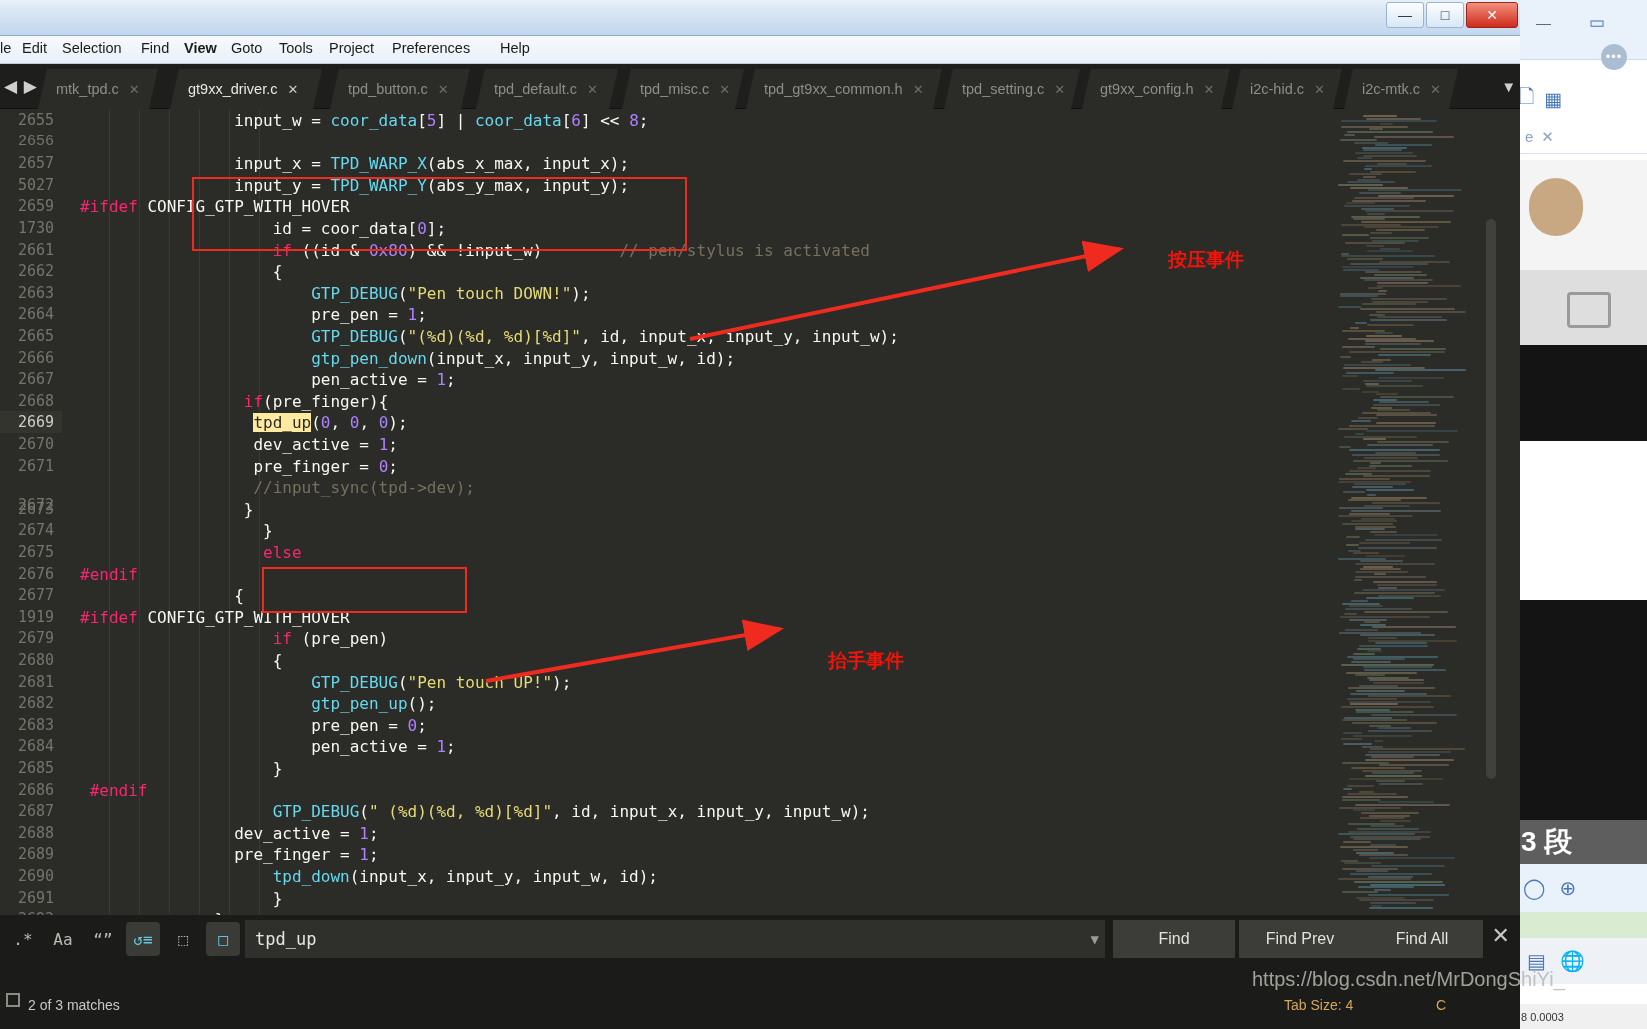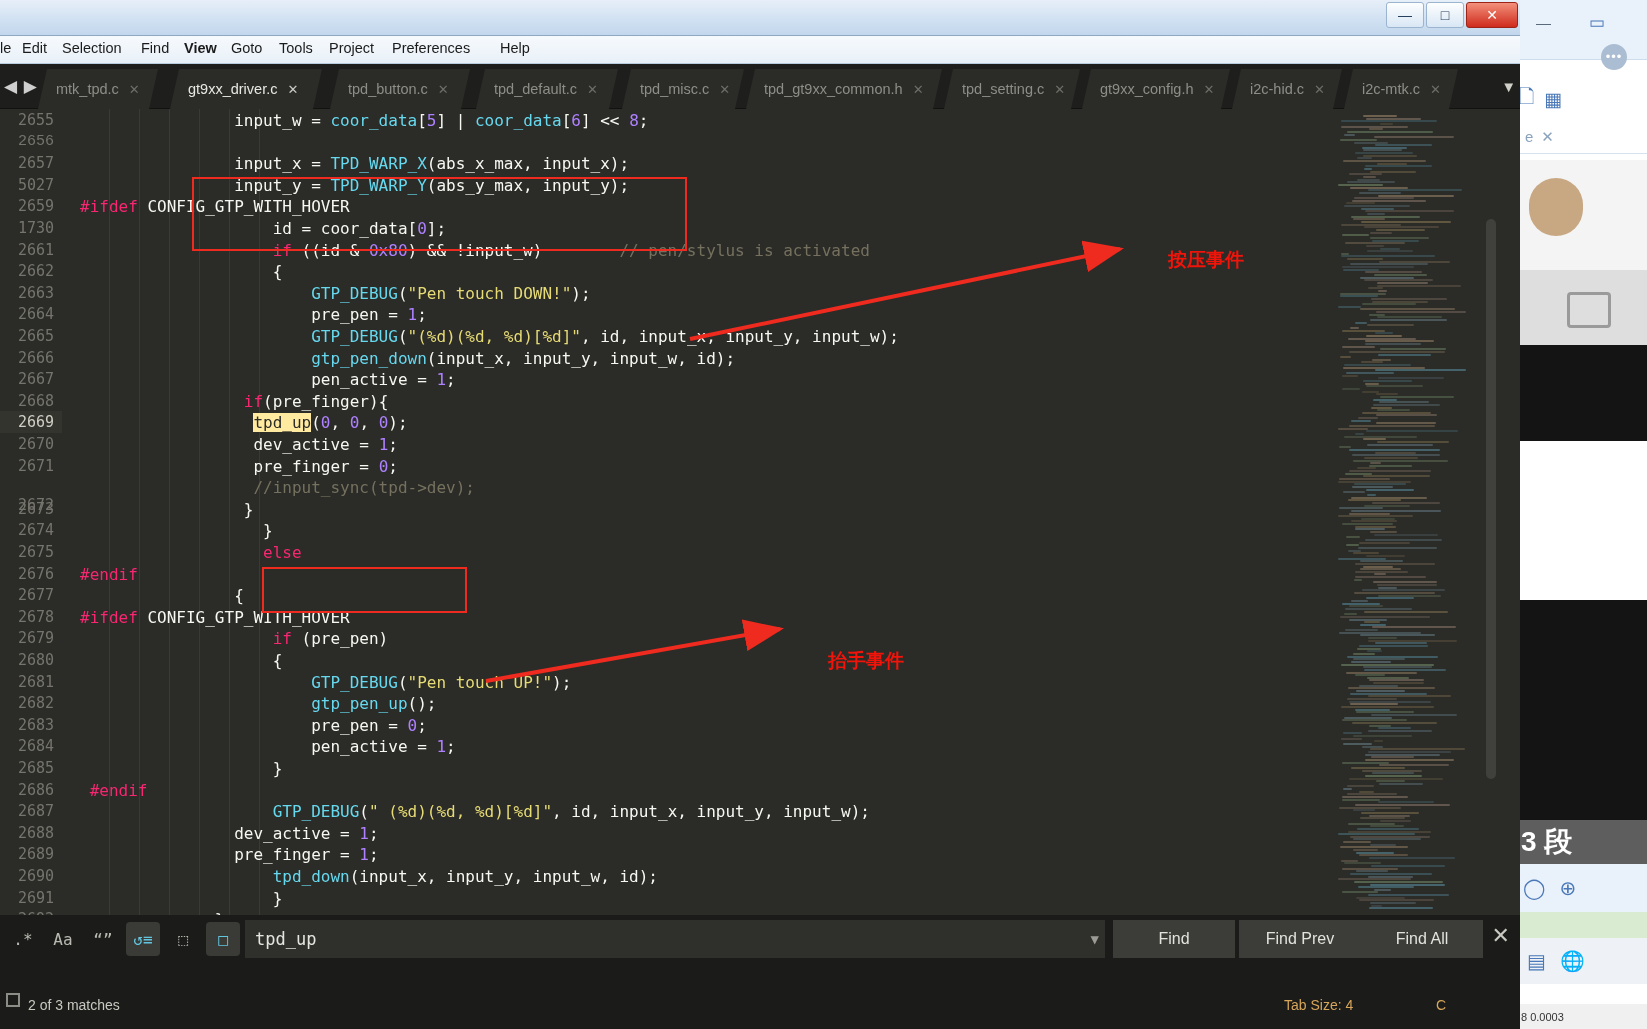--- a/index.html
+++ b/index.html
@@ -247,21 +247,21 @@
           <div class="curline" style="top: 302.4px;"></div>
           <div class="lnum cur" style="top: 304.4px;">2669</div>
           <div class="lnum" style="top: 326px;">2670</div>
           <div class="lnum" style="top: 347.6px;">2671</div>
           <div class="lnum" style="top: 369.2px; margin-top: 18px;">2672</div>
           <div class="lnum" style="top: 390.8px;">2673</div>
           <div class="lnum" style="top: 412.4px;">2674</div>
           <div class="lnum" style="top: 434px;">2675</div>
           <div class="lnum" style="top: 455.6px;">2676</div>
           <div class="lnum" style="top: 477.2px;">2677</div>
-          <div class="lnum" style="top: 498.8px;">2678</div>
+          <div class="lnum" style="top: 498.8px;">1919</div>
           <div class="lnum" style="top: 520.4px;">2679</div>
           <div class="lnum" style="top: 542px;">2680</div>
           <div class="lnum" style="top: 563.6px; text-align: center;">2681</div>
           <div class="lnum" style="top: 585.2px;">2682</div>
           <div class="lnum" style="top: 606.8px;">2683</div>
           <div class="lnum" style="top: 628.4px;">2684</div>
           <div class="lnum" style="top: 650px;">2685</div>
           <div class="lnum" style="top: 671.6px;">2686</div>
           <div class="lnum" style="top: 693.2px;">2687</div>
           <div class="lnum" style="top: 714.8px;">2688</div>
@@ -624,14 +624,15 @@
 
     <div class="statusbar"></div>
     <div class="chk"></div>
     <div class="st" style="left:28px; top:997px;">2 of 3 matches</div>
     <div class="st" style="left:1284px; top:997px;">
       <span class="ok">Tab Size: 4</span>
     </div>
     <div class="st" style="left:1436px; top:997px;">
       <span class="ok">C</span>
     </div>
+    <div class="watermark" style="left:1252px; top:968px;">https://blog.csdn.net/MrDongShiYi_</div>
   </div>
 </div>
 
 </body></html>

